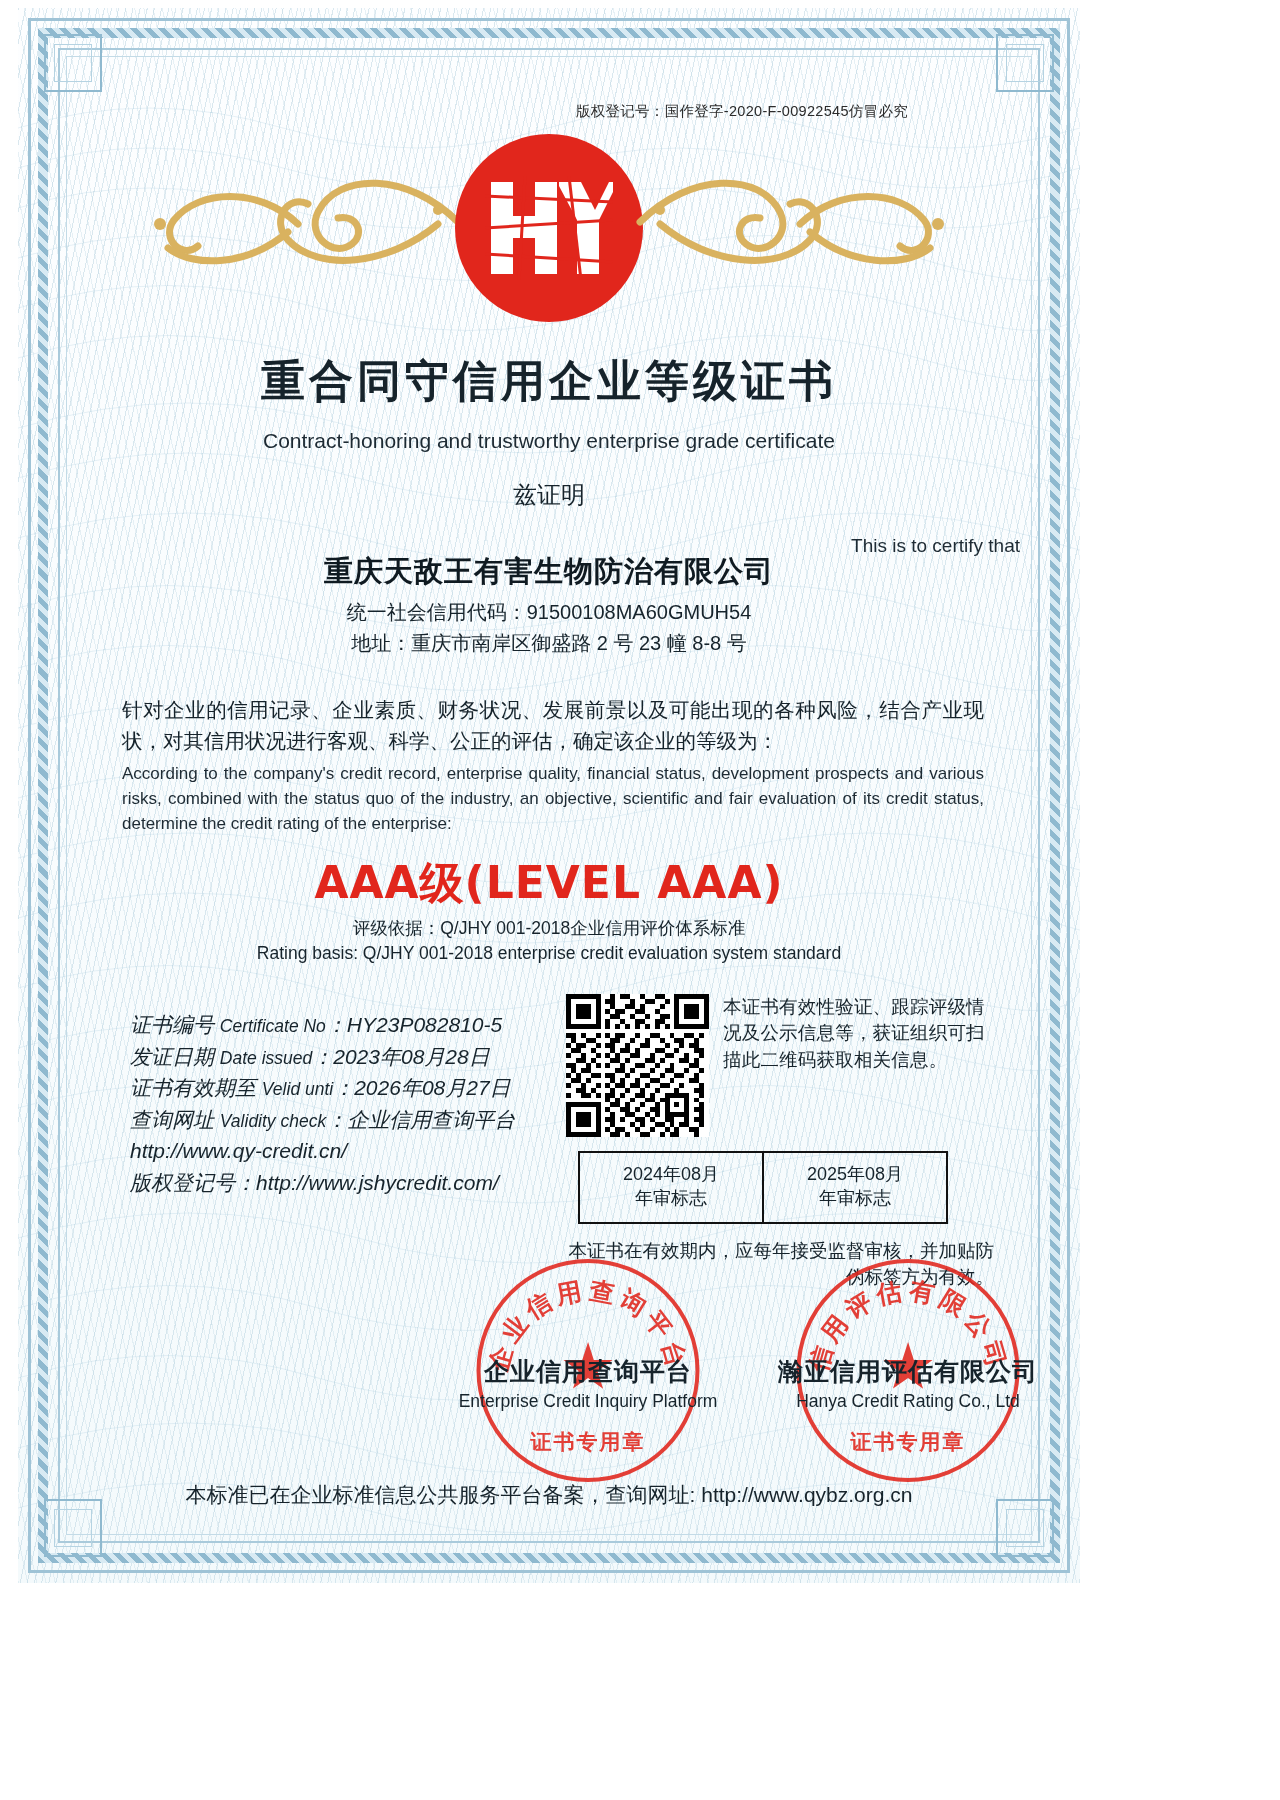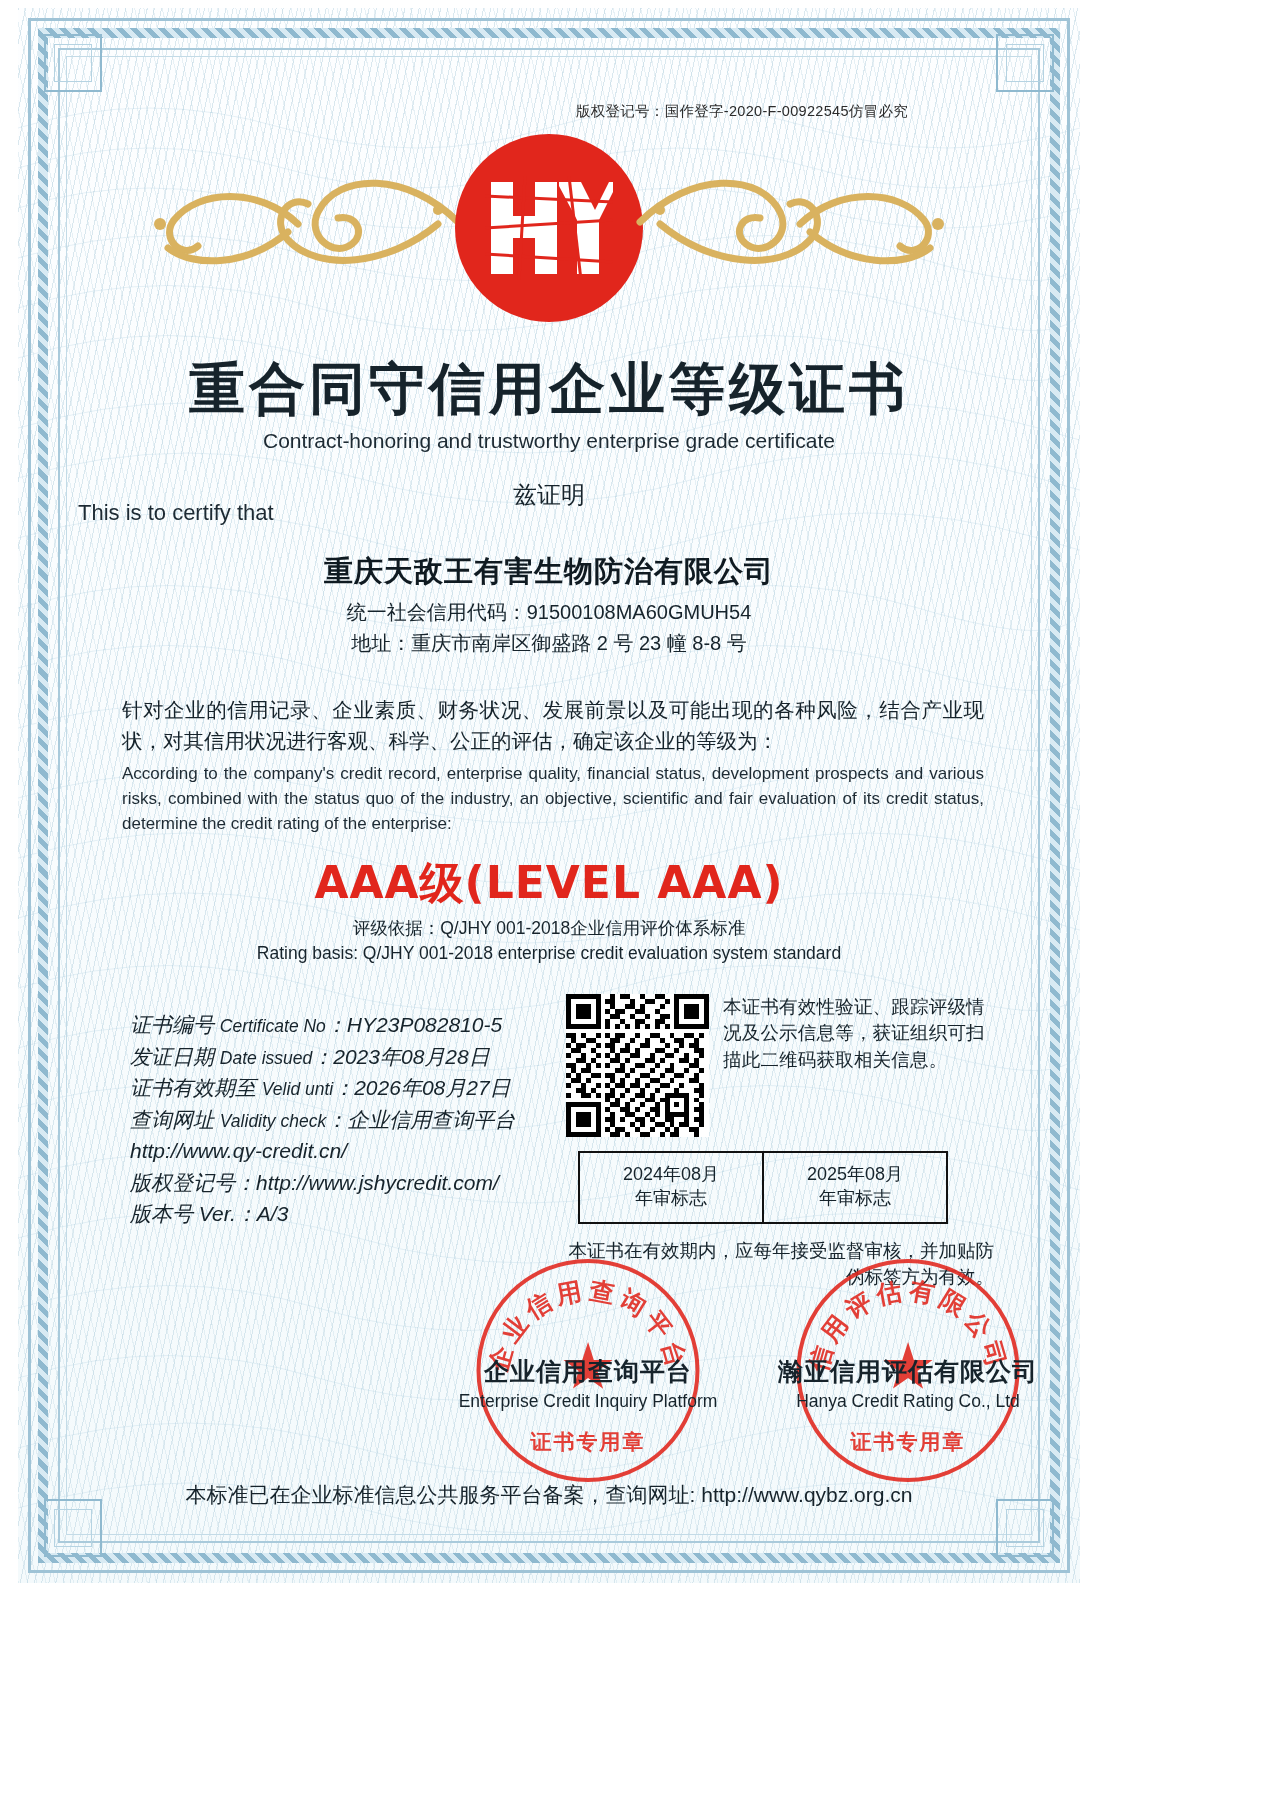--- a/index.html
+++ b/index.html
@@ -146,21 +146,21 @@
     height: 104px;
   }
 
   .title-cn {
     position: absolute;
     top: 288px;
     width: 100%;
     text-align: center;
     font-family: Liberation Sans, sans-serif;
     font-weight: bold;
-    font-size: 56px;
+    font-size: 44px;
     letter-spacing: 4px;
     color: #16232b;
   }
   .title-en {
     position: absolute;
     top: 365px;
     width: 100%;
     text-align: center;
     font-size: 21px;
     color: #1d2a33;
@@ -169,24 +169,24 @@
   .certify-cn {
     position: absolute;
     top: 415px;
     width: 100%;
     text-align: center;
     font-size: 24px;
     color: #16232b;
   }
   .certify-en {
     position: absolute;
-    top: 436px;
-    width: 100%;
-    text-align: left;
-    font-size: 22px;
+    top: 471px;
+    width: 100%;
+    text-align: right;
+    font-size: 19px;
     color: #1d2a33;
   }
   .company {
     position: absolute;
     top: 488px;
     width: 100%;
     text-align: center;
     font-family: "DejaVu Sans", "Liberation Sans", sans-serif;
     font-weight: bold;
     font-size: 29px;
@@ -531,21 +531,20 @@
       <div>
         <span>证书有效期至</span>
         <span class="lbl-en">Velid unti</span><span>：2026年08月27日</span>
       </div>
       <div>
         <span>查询网址</span>
         <span class="lbl-en">Validity check</span><span>：企业信用查询平台</span>
       </div>
       <div>http://www.qy-credit.cn/</div>
       <div>版权登记号：http://www.jshycredit.com/</div>
-      <div>版本号 Ver.：A/3</div>
     </div>
 
     <div class="right-col">
       <div class="qr-row">
         <svg class="qr" viewBox="0 0 29 29" shape-rendering="crispEdges">
           <rect width="29" height="29" fill="#ffffff"></rect>
           <g fill="#000000">
 
             <rect x="0" y="0" width="7" height="1"></rect>
               <rect x="0" y="6" width="7" height="1"></rect>

